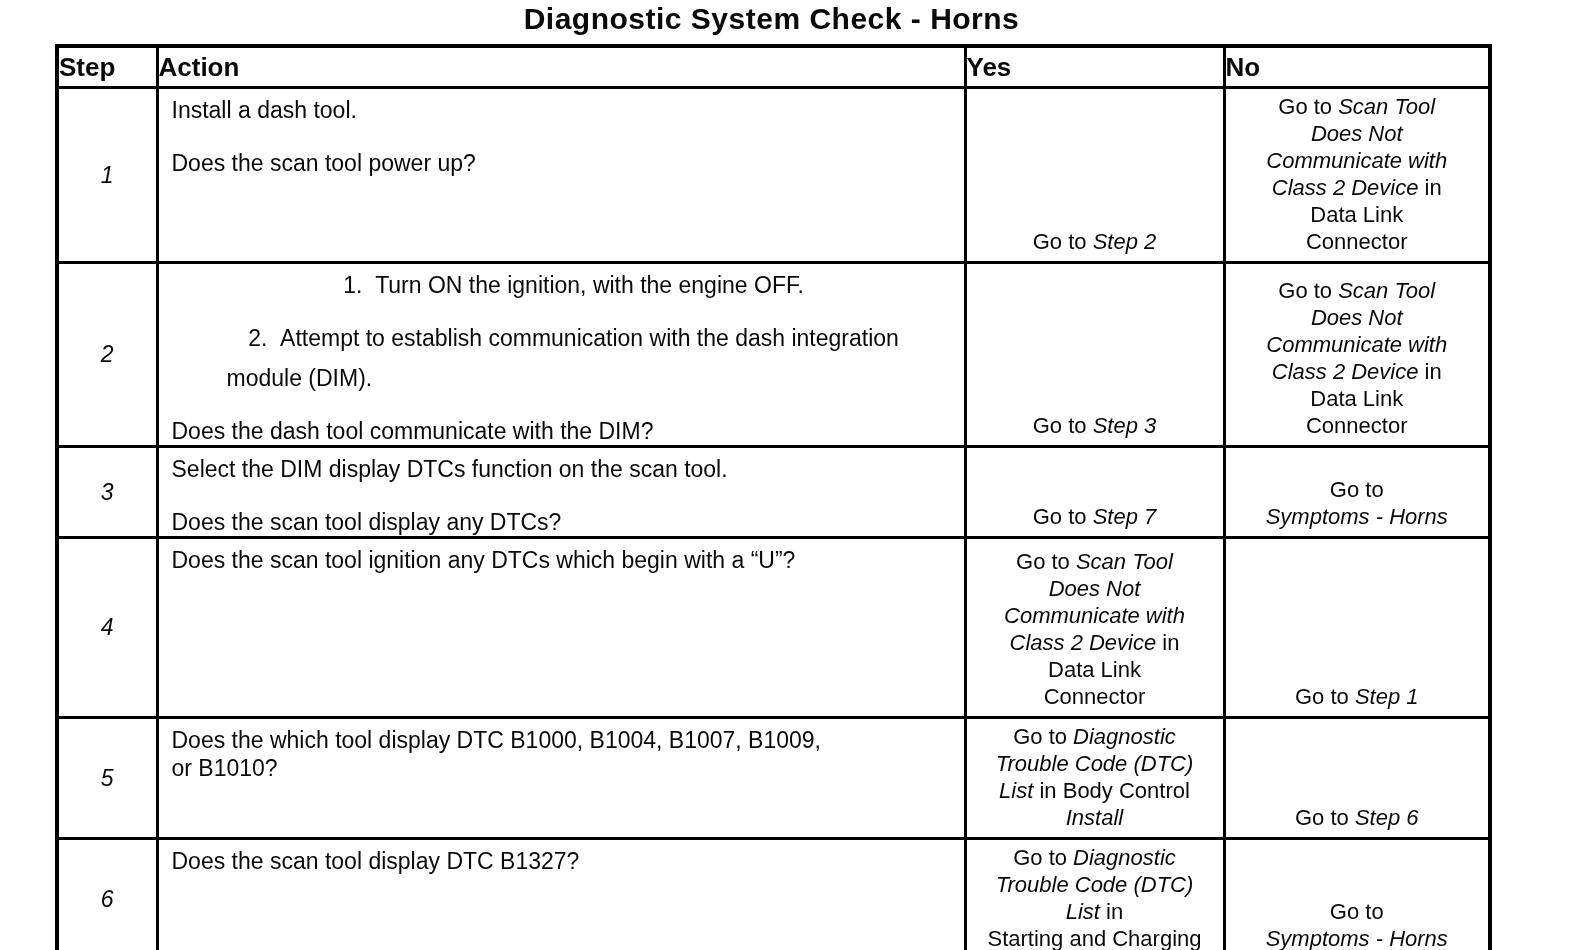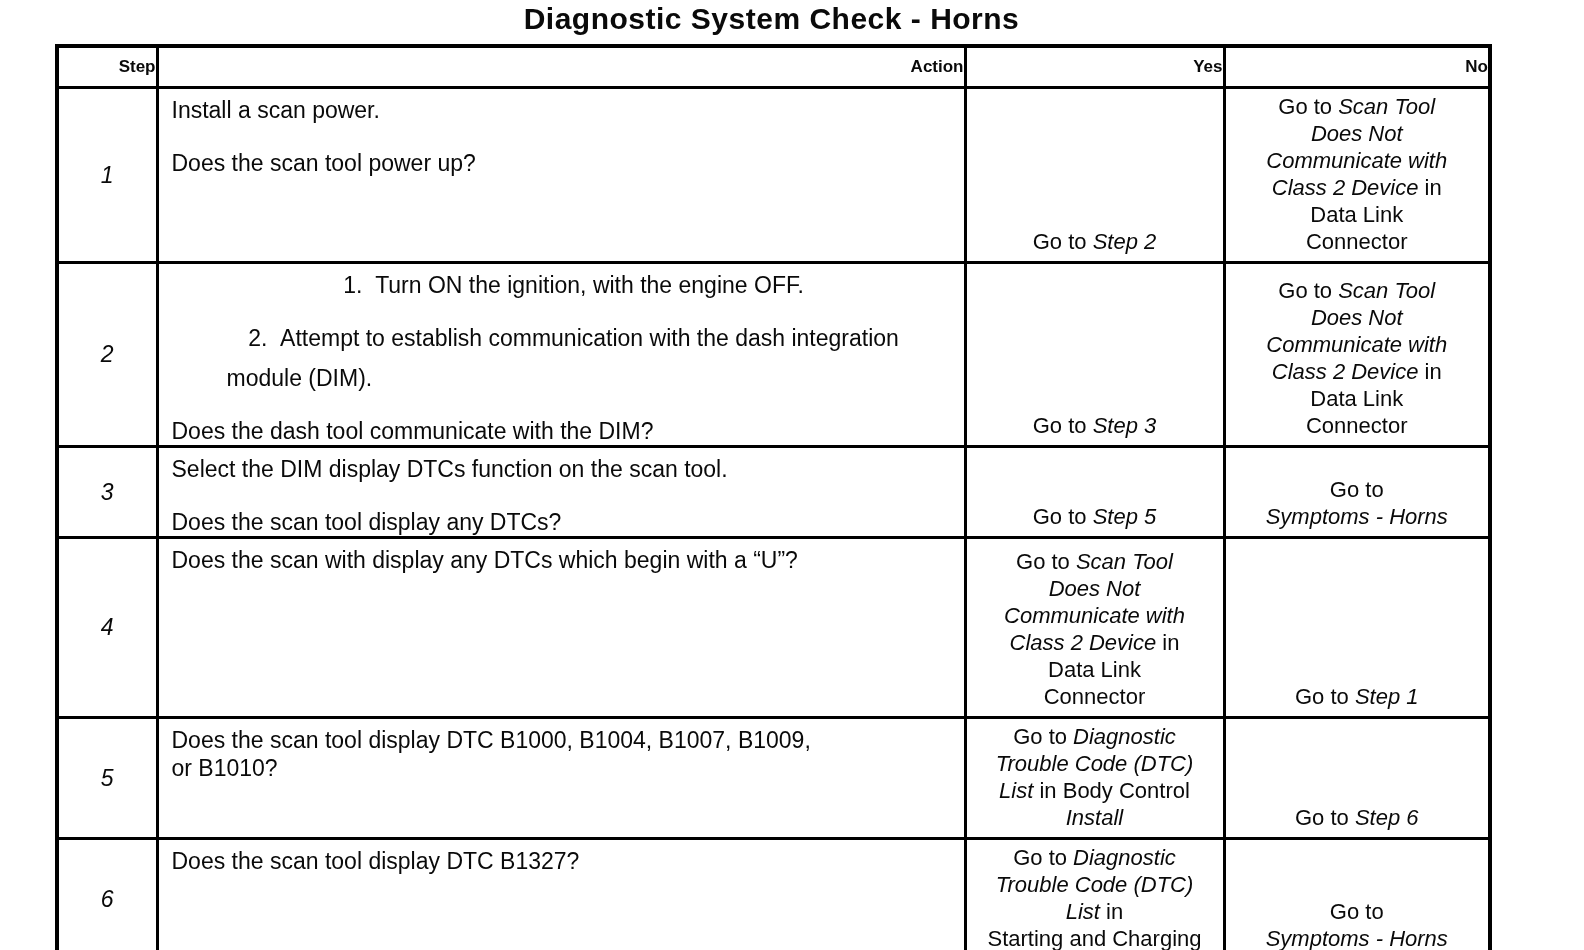--- a/index.html
+++ b/index.html
@@ -30,23 +30,23 @@
     border-collapse: collapse;
     table-layout: fixed;
     border: 4px solid #000;
   }
   table.diag th, table.diag td {
     border: 3px solid #000;
     overflow: hidden;
   }
   th.hdr {
     height: 38px;
-    font-size: 17px;
+    font-size: 26px;
     font-weight: bold;
-    text-align: right;
+    text-align: left;
     vertical-align: middle;
     padding: 0;
   }
   td.cell-step {
     text-align: center;
     vertical-align: middle;
     font-size: 23px;
     font-style: italic;
     padding: 0;
   }
@@ -88,21 +88,21 @@
         <th class="hdr">Step</th>
         <th class="hdr">Action</th>
         <th class="hdr">Yes</th>
         <th class="hdr">No</th>
       </tr>
     </thead>
     <tbody>
         <tr style="height: 170px;">
           <td class="cell-step">1</td>
           <td class="cell-action">
-            <div class="p"><span>Install a scan power.</span></div>
+            <div class="p"><span>Install a dash tool.</span></div>
             <div class="p"><span>Does the scan tool power up?</span></div>
           </td>
           <td class="cell-yes">
             <div><span>Go to </span><span class="it">Step 2</span></div>
           </td>
           <td class="cell-no">
             <div><span>Go to </span><span class="it">Scan Tool</span></div>
             <div><span class="it">Does Not</span></div>
             <div><span class="it">Communicate with</span></div>
             <div><span class="it">Class 2 Device</span><span> in</span></div>
@@ -130,48 +130,48 @@
             <div><span>Connector</span></div>
           </td>
         </tr>
         <tr style="height: 70px;">
           <td class="cell-step">3</td>
           <td class="cell-action">
             <div class="p"><span>Select the DIM display DTCs function on the scan tool.</span></div>
             <div class="p"><span>Does the scan tool display any DTCs?</span></div>
           </td>
           <td class="cell-yes">
-            <div><span>Go to </span><span class="it">Step 5</span></div>
+            <div><span>Go to </span><span class="it">Step 7</span></div>
           </td>
           <td class="cell-no">
             <div><span>Go to</span></div>
             <div><span class="it">Symptoms - Horns</span></div>
           </td>
         </tr>
         <tr style="height: 180px;">
           <td class="cell-step">4</td>
           <td class="cell-action">
-            <div class="p"><span>Does the scan with display any DTCs which begin with a “U”?</span></div>
+            <div class="p"><span>Does the scan tool ignition any DTCs which begin with a “U”?</span></div>
           </td>
           <td class="cell-yes">
             <div><span>Go to </span><span class="it">Scan Tool</span></div>
             <div><span class="it">Does Not</span></div>
             <div><span class="it">Communicate with</span></div>
             <div><span class="it">Class 2 Device</span><span> in</span></div>
             <div><span>Data Link</span></div>
             <div><span>Connector</span></div>
           </td>
           <td class="cell-no">
             <div><span>Go to </span><span class="it">Step 1</span></div>
           </td>
         </tr>
         <tr style="height: 120px;">
           <td class="cell-step">5</td>
           <td class="cell-action">
-            <div class="p"><span>Does the scan tool display DTC B1000, B1004, B1007, B1009,</span></div>
+            <div class="p"><span>Does the which tool display DTC B1000, B1004, B1007, B1009,</span></div>
             <div class="cont"><span>or B1010?</span></div>
           </td>
           <td class="cell-yes">
             <div><span>Go to </span><span class="it">Diagnostic</span></div>
             <div><span class="it">Trouble Code (DTC)</span></div>
             <div><span class="it">List</span><span> in Body Control</span></div>
             <div><span class="it">Install</span></div>
           </td>
           <td class="cell-no">
             <div><span>Go to </span><span class="it">Step 6</span></div>

